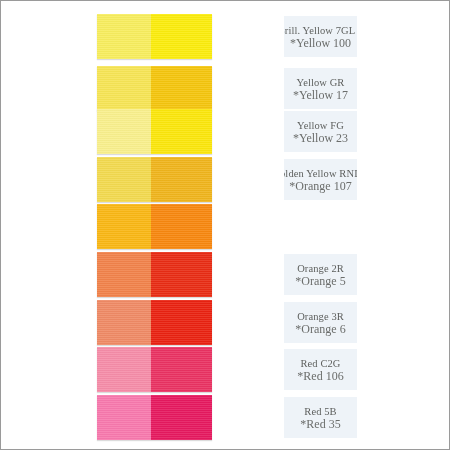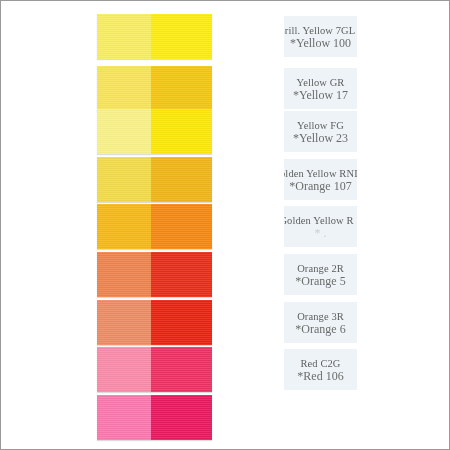--- a/index.html
+++ b/index.html
@@ -140,24 +140,20 @@
         <div class="label-card">
           <div class="label-name overflow">Golden Yellow RNL</div>
           <div class="label-ci">*Orange 107</div>
         </div>
       </div>
       <div class="row" style="top: 203.4px;">
         <div class="swatch">
           <div class="half light" style="background: rgb(249, 183, 20);"></div>
           <div class="half dark" style="background: rgb(247, 135, 14);"></div>
         </div>
-        <div class="label-card">
-          <div class="label-name overflow">Golden Yellow R</div>
-          <div class="label-ci faint">* .</div>
-        </div>
       </div>
       <div class="row" style="top: 251px;">
         <div class="swatch">
           <div class="half light" style="background: rgb(241, 130, 74);"></div>
           <div class="half dark" style="background: rgb(232, 44, 20);"></div>
         </div>
         <div class="label-card">
           <div class="label-name">Orange 2R</div>
           <div class="label-ci">*Orange 5</div>
         </div>
@@ -180,15 +176,19 @@
         <div class="label-card">
           <div class="label-name">Red C2G</div>
           <div class="label-ci">*Red 106</div>
         </div>
       </div>
       <div class="row" style="top: 393.8px;">
         <div class="swatch">
           <div class="half light" style="background: rgb(247, 120, 173);"></div>
           <div class="half dark" style="background: rgb(229, 25, 95);"></div>
         </div>
+        <div class="label-card">
+          <div class="label-name">Red 5B</div>
+          <div class="label-ci">*Red 35</div>
+        </div>
       </div>
     </div>
 </div>
 
 </body></html>

